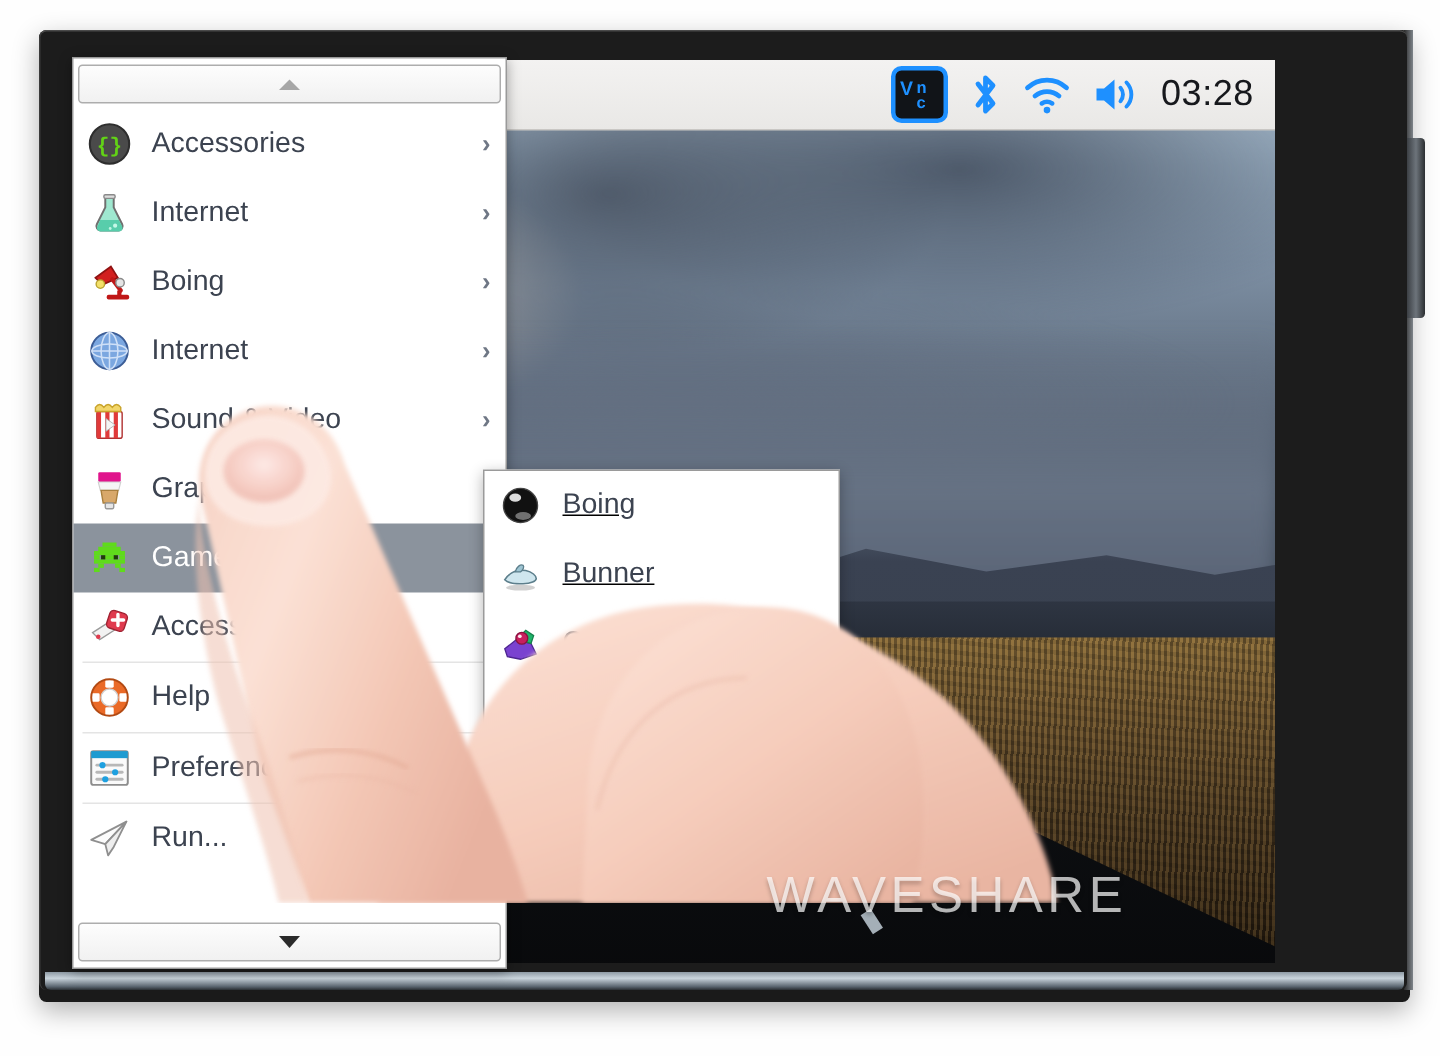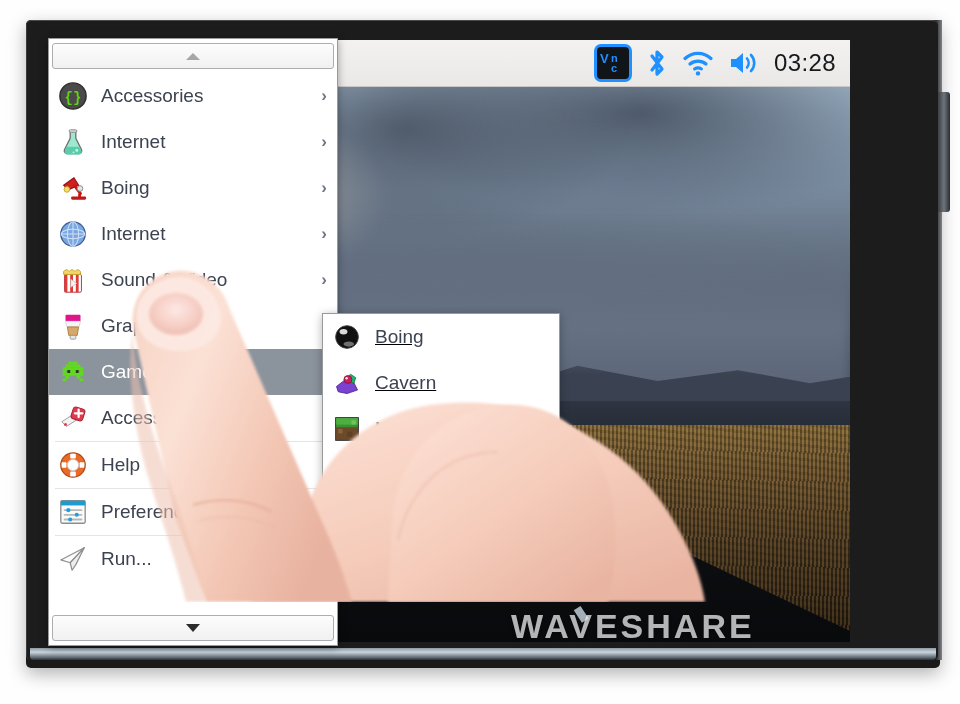--- a/index.html
+++ b/index.html
@@ -178,24 +178,24 @@
   .si{ height:46px; display:flex; align-items:center; padding:0 10px; gap:14px;text-decoration:underline; }
   .si .label{ font-size:19px; color:#3c4350; white-space:nowrap; }
   .si-ico{ width:28px; height:28px; flex:0 0 28px; position:relative; }
 
   
   .hand{ position:absolute; left:0; top:0; width:802px; height:602px; z-index:60; pointer-events:none; }
 
   
   .watermark{
     position:absolute; left:511px; top:578px;
-    font-size:34px; font-weight:700; letter-spacing:3px;
+    font-size:34px; font-weight:400; letter-spacing:3px;
     color:rgba(255,255,255,.70);
     text-shadow:0 2px 3px rgba(0,0,0,.25);
-    z-index:70; white-space:nowrap;margin-top:29px;
+    z-index:70; white-space:nowrap;
   }
 </style>
 </head>
 <body>
 
 <div id="root">
 
   <div class="device-shadow"></div>
   <div class="device-side-port2"></div>
   <div class="device-bezel"></div>
@@ -425,20 +425,28 @@
 
   <div class="submenu" id="submenu">
       <div class="si">
         <span class="si-ico"><svg width="28" height="28" viewBox="0 0 32 32">
             <circle cx="16" cy="16" r="13" fill="#111111"></circle>
            <ellipse cx="12" cy="10" rx="4.5" ry="3.2" fill="#ffffff" opacity=".85"></ellipse>
            <ellipse cx="18" cy="24" rx="6" ry="3" fill="#cfcfcf" opacity=".5"></ellipse>
            <circle cx="16" cy="16" r="13" fill="none" stroke="#444" stroke-width="1"></circle>
           </svg></span>
         <span class="label">Boing</span>
+      </div>
+      <div class="si">
+        <span class="si-ico"><svg width="28" height="28" viewBox="0 0 32 32">
+            <path d="M4 20 C8 14 14 12 20 13 C25 14 28 17 28 19 C28 21 24 23 18 23 C12 23 7 23 4 20 Z" fill="#cfe6ee" stroke="#5d7f8c" stroke-width="1.2"></path>
+           <path d="M12 14 C13 10 16 8 18 9 C19 10 18 13 16 14 Z" fill="#9dc4d2" stroke="#5d7f8c" stroke-width="1"></path>
+           <ellipse cx="16" cy="26" rx="11" ry="2.2" fill="#9a9a9a" opacity=".45"></ellipse>
+          </svg></span>
+        <span class="label">Bunner</span>
       </div>
       <div class="si">
         <span class="si-ico"><svg width="28" height="28" viewBox="0 0 32 32">
             <path d="M4 20 L13 13 L24 16 L28 24 L16 28 L6 26 Z" fill="#7a42d0" stroke="#4d2590" stroke-width="1"></path>
            <path d="M13 13 L20 6 L26 10 L24 16 Z" fill="#1fb46a" stroke="#16824c" stroke-width="1"></path>
            <circle cx="17" cy="12" r="4.5" fill="#c81f5e" stroke="#8a1240" stroke-width="1"></circle>
            <circle cx="15.5" cy="10.5" r="1.4" fill="#ffffff" opacity=".9"></circle>
           </svg></span>
         <span class="label">Cavern</span>
       </div>

